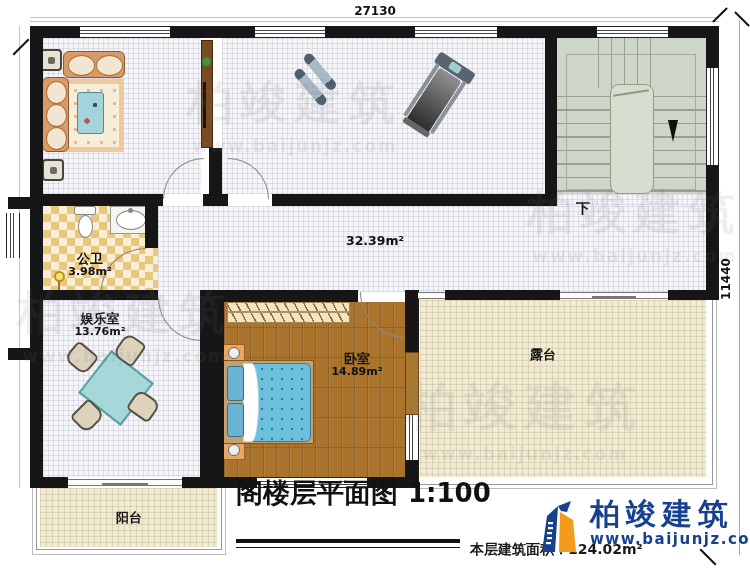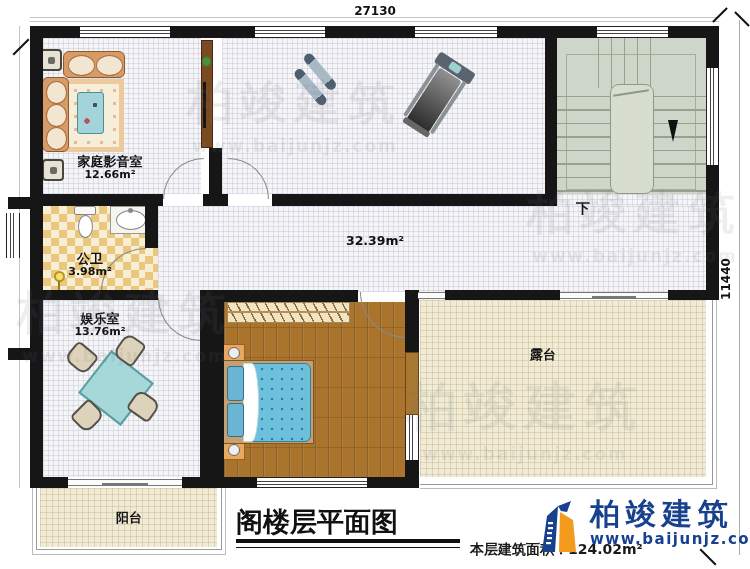--- a/index.html
+++ b/index.html
@@ -235,31 +235,31 @@
   </div>
   <div class="a wm" style="left:-40px;top:282px;width:330px;">
     <span class="t">柏竣建筑</span>
       <span class="u">www.baijunjz.com</span>
   </div>
   <div class="a wm big" style="left:350px;top:372px;width:350px;">
     <span class="t">柏竣建筑</span>
       <span class="u">www.baijunjz.com</span>
   </div>
 
-  <div class="a rlabel" style="left:55px;top:154px;width:110px;">
-    <span class="nm">家庭影音室</span>
-      <span class="ar">12.66m²</span>
-  </div>
   <div class="a rlabel" style="left:60px;top:251px;width:60px;">
     <span class="nm">公卫</span>
       <span class="ar">3.98m²</span>
   </div>
   <div class="a rlabel" style="left:62px;top:311px;width:76px;">
     <span class="nm">娱乐室</span>
       <span class="ar">13.76m²</span>
+  </div>
+  <div class="a rlabel" style="left:317px;top:351px;width:80px;">
+    <span class="nm">卧室</span>
+      <span class="ar">14.89m²</span>
   </div>
   <div class="a rlabel" style="left:340px;top:234px;width:70px;">
     <span class="ar" style="font-size:12.5px;">32.39m²</span>
   </div>
   <div class="a rlabel" style="left:513px;top:347px;width:60px;">
     <span class="nm">露台</span>
   </div>
   <div class="a rlabel" style="left:99px;top:510px;width:60px;">
     <span class="nm">阳台</span>
   </div>
@@ -271,22 +271,23 @@
   <div class="a thin" style="left:30px;top:21px;width:689px;height:1px;"></div>
   <div class="a thin" style="left:19px;top:26px;width:1px;height:462px;"></div>
   <div class="a thin" style="left:739px;top:20px;width:1px;height:535px;background:#aaa;"></div>
   <div class="a dim" style="left:340px;top:4px;width:70px;"><span>27130</span></div>
   <div class="a dim" style="left:696px;top:272px;width:60px;transform:rotate(-90deg);"><span>11440</span></div>
   <div class="a tick" style="left:10px;top:46px;width:22px;transform:rotate(-45deg);"></div>
   <div class="a tick" style="left:710px;top:14px;width:20px;transform:rotate(-45deg);"></div>
   <div class="a tick" style="left:732px;top:18px;width:20px;transform:rotate(45deg);"></div>
   <div class="a tick" style="left:697px;top:556px;width:22px;transform:rotate(45deg);"></div>
 
-  <div class="a titleblock" style="left:236px;top:504px;">
+  <div class="a titleblock" style="left:236px;top:475px;">
     <span class="tt">阁楼层平面图</span>
+      <span class="sc">1:100</span>
   </div>
   <div class="a" style="left:236px;top:539px;width:224px;height:4px;background:#111;z-index:20;"></div>
   <div class="a" style="left:236px;top:547px;width:224px;height:1px;background:#111;z-index:20;"></div>
   <div class="a areaTxt" style="left:470px;top:541px;">
     <span>本层建筑面积：</span><span>124.02m²</span>
   </div>
 
   <div class="a brand" style="left:534px;top:498px;">
     <svg width="50" height="60" viewBox="0 0 50 60" style="margin-right:6px;">
       <polygon points="8,54 13,18 24,8 21,54" fill="#17418f"></polygon>

